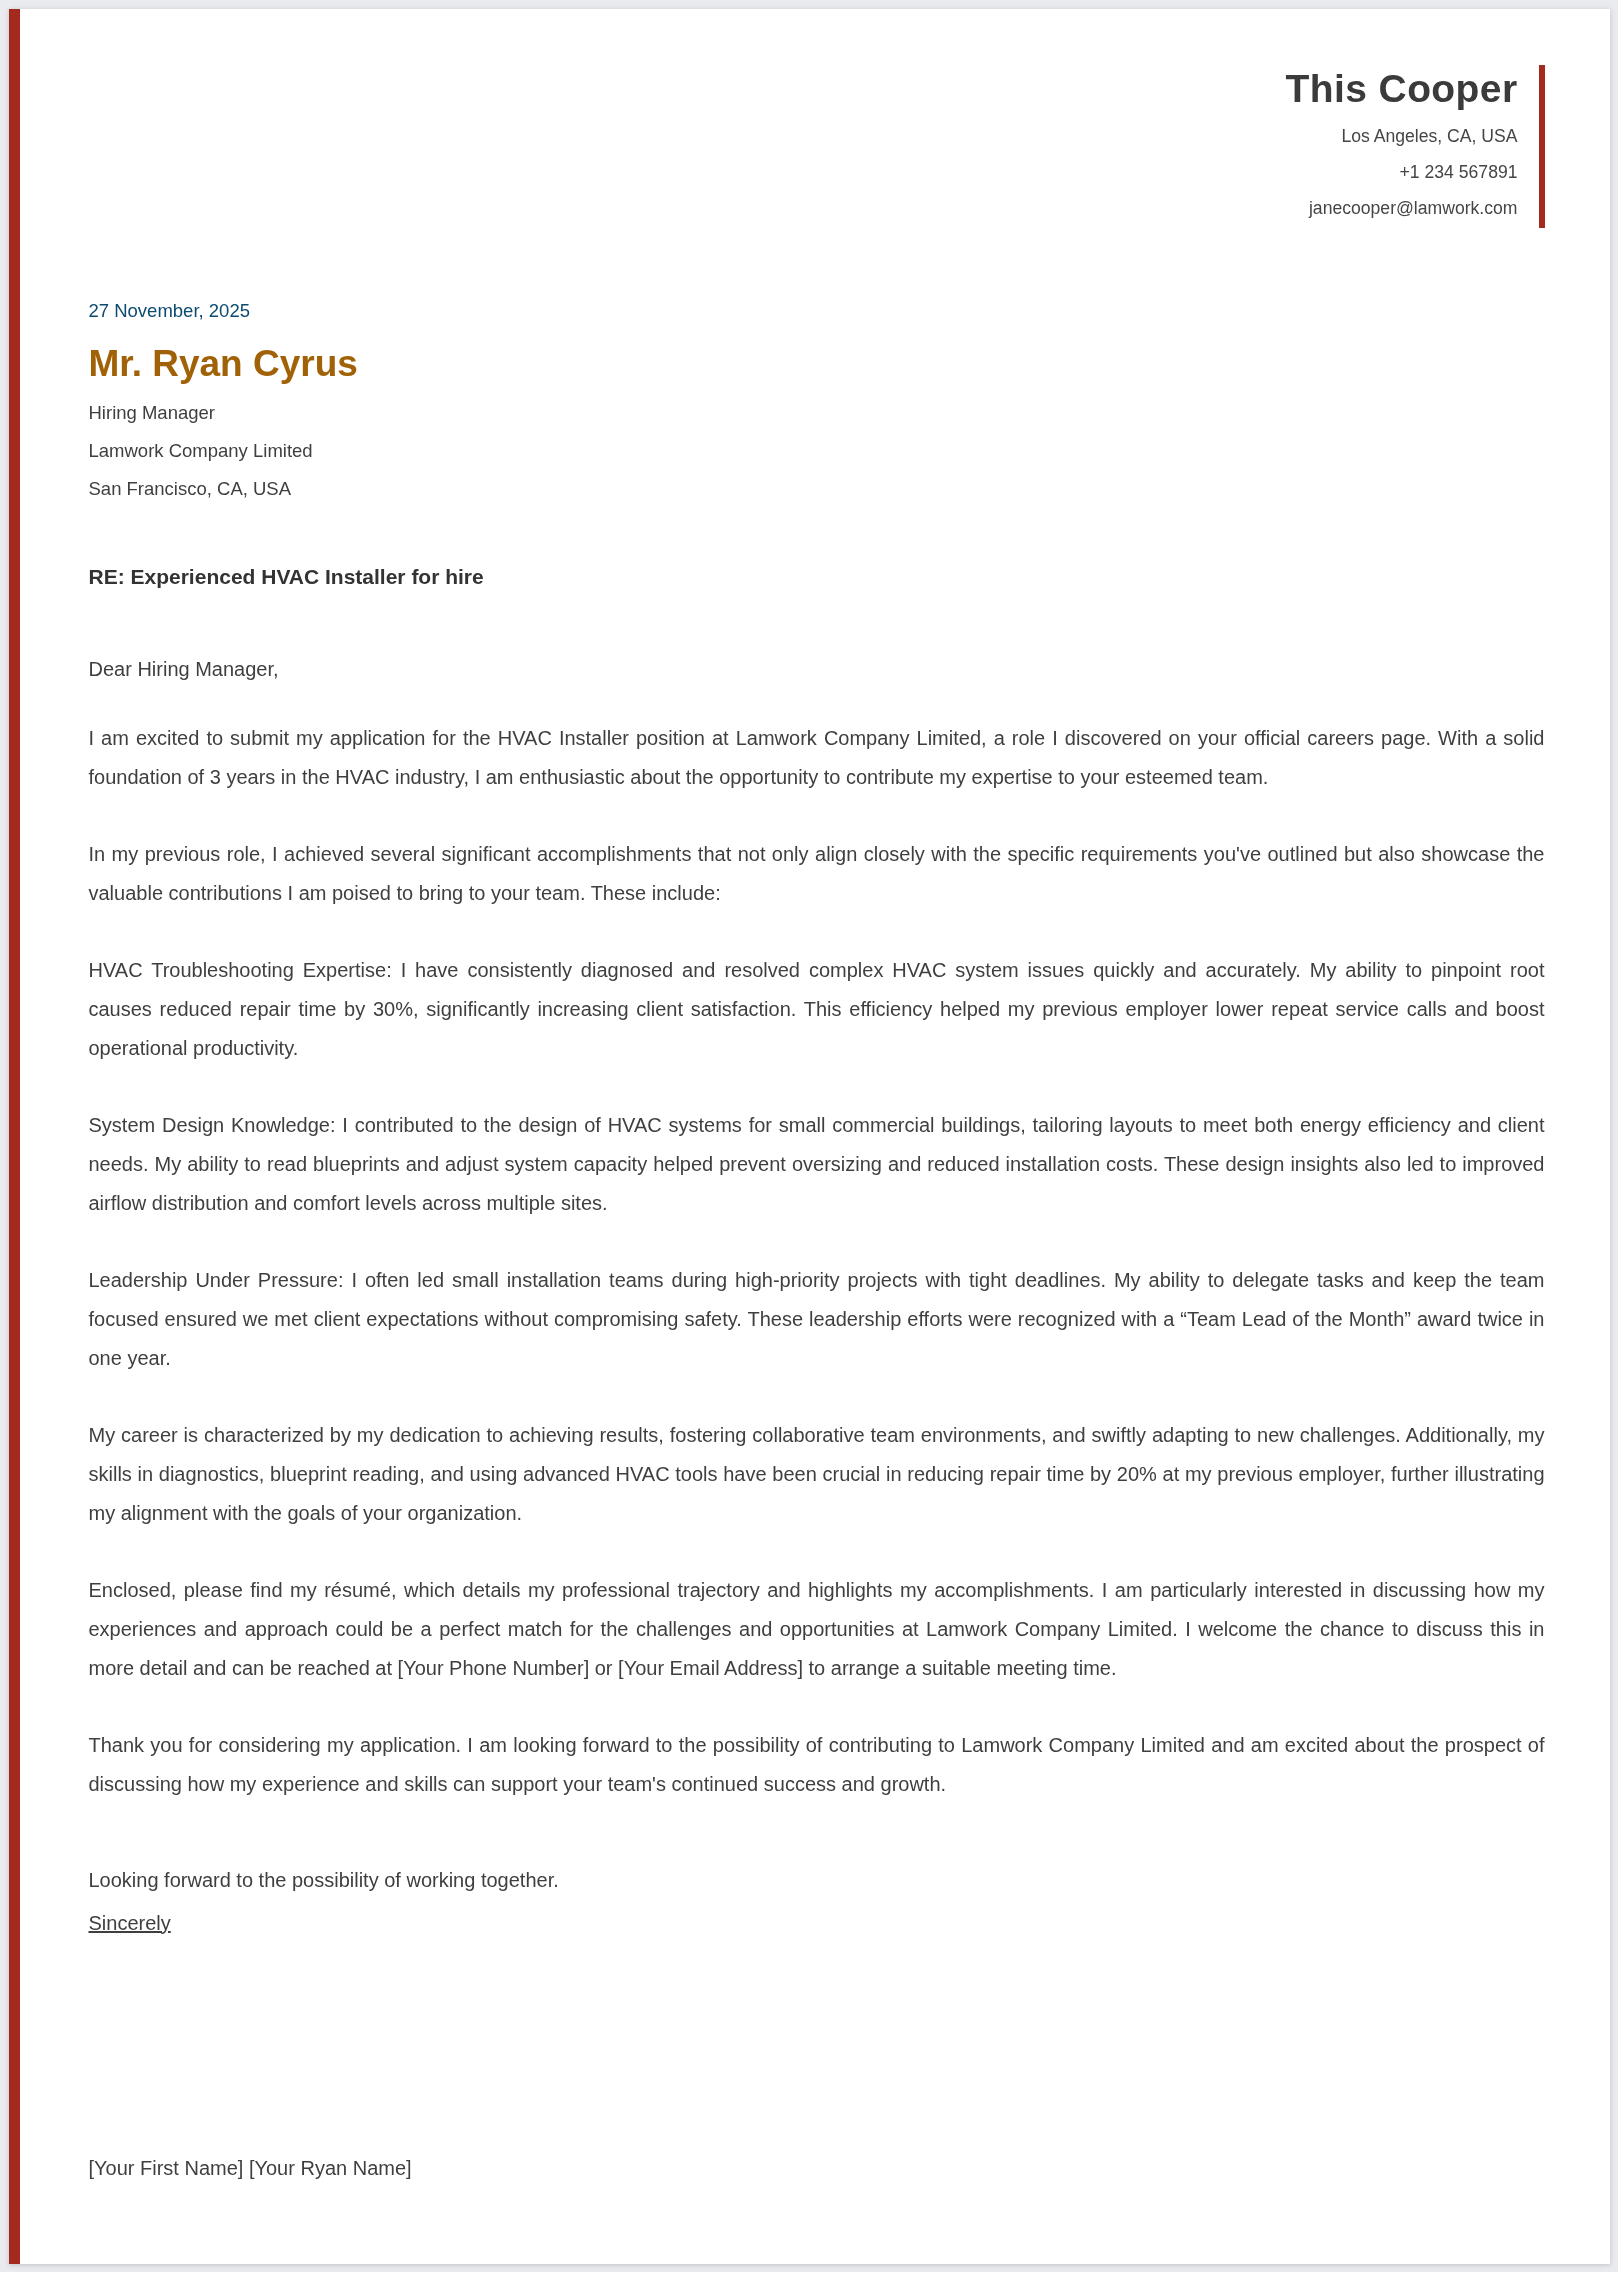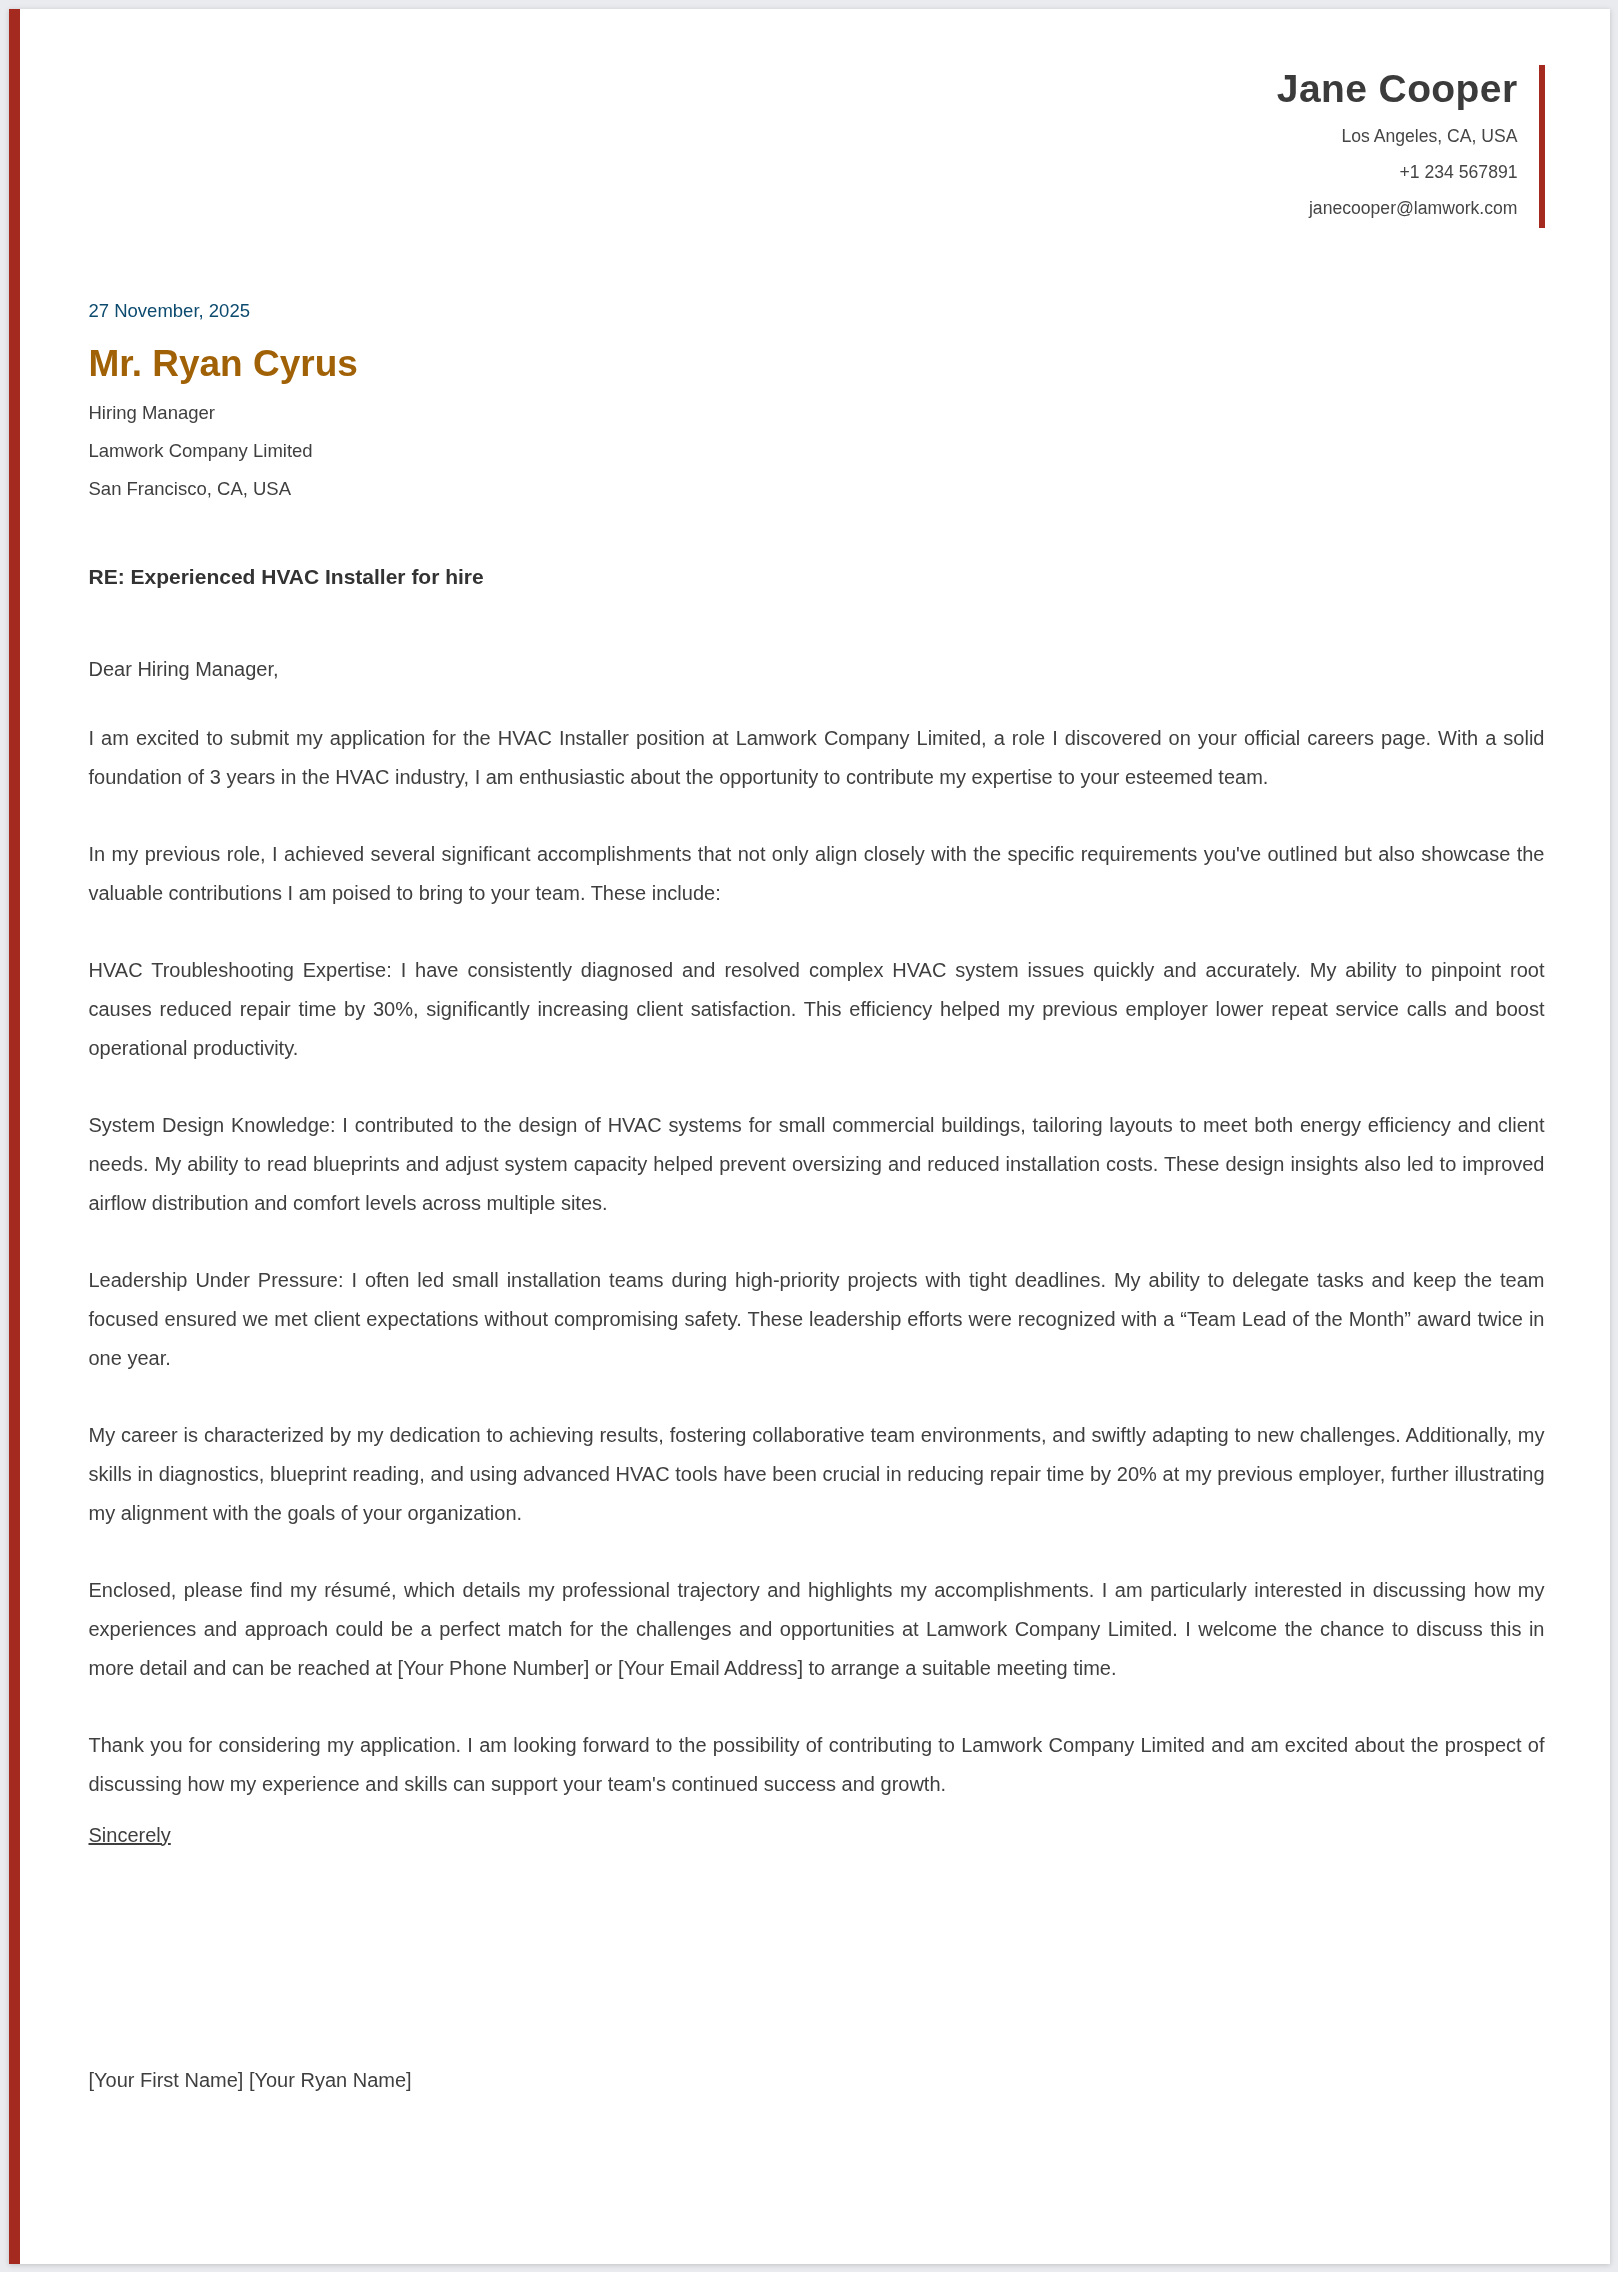--- a/index.html
+++ b/index.html
@@ -103,21 +103,21 @@
 </style>
 </head>
 <body>
 
 <div class="page">
   <div class="left-stripe"></div>
 
   <div class="content">
 
     <header class="sender">
-      <div class="sender-name">Jane Cooper</div>
+      <div class="sender-name">This Cooper</div>
       <div class="sender-line">Los Angeles, CA, USA</div>
       <div class="sender-line">+1 234 567891</div>
       <div class="sender-line">janecooper@lamwork.com</div>
     </header>
 
     <div class="date">27 November, 2025</div>
 
     <h2 class="recipient-name">Mr. Ryan Cyrus</h2>
     <div class="recipient-line">Hiring Manager</div>
     <div class="recipient-line">Lamwork Company Limited</div>
@@ -129,18 +129,19 @@
 
     <p class="body-paragraph">I am excited to submit my application for the HVAC Installer position at Lamwork Company Limited, a role I discovered on your official careers page. With a solid foundation of 3 years in the HVAC industry, I am enthusiastic about the opportunity to contribute my expertise to your esteemed team.</p>
     <p class="body-paragraph">In my previous role, I achieved several significant accomplishments that not only align closely with the specific requirements you've outlined but also showcase the valuable contributions I am poised to bring to your team. These include:</p>
     <p class="body-paragraph">HVAC Troubleshooting Expertise: I have consistently diagnosed and resolved complex HVAC system issues quickly and accurately. My ability to pinpoint root causes reduced repair time by 30%, significantly increasing client satisfaction. This efficiency helped my previous employer lower repeat service calls and boost operational productivity.</p>
     <p class="body-paragraph">System Design Knowledge: I contributed to the design of HVAC systems for small commercial buildings, tailoring layouts to meet both energy efficiency and client needs. My ability to read blueprints and adjust system capacity helped prevent oversizing and reduced installation costs. These design insights also led to improved airflow distribution and comfort levels across multiple sites.</p>
     <p class="body-paragraph">Leadership Under Pressure: I often led small installation teams during high-priority projects with tight deadlines. My ability to delegate tasks and keep the team focused ensured we met client expectations without compromising safety. These leadership efforts were recognized with a “Team Lead of the Month” award twice in one year.</p>
     <p class="body-paragraph">My career is characterized by my dedication to achieving results, fostering collaborative team environments, and swiftly adapting to new challenges. Additionally, my skills in diagnostics, blueprint reading, and using advanced HVAC tools have been crucial in reducing repair time by 20% at my previous employer, further illustrating my alignment with the goals of your organization.</p>
     <p class="body-paragraph">Enclosed, please find my résumé, which details my professional trajectory and highlights my accomplishments. I am particularly interested in discussing how my experiences and approach could be a perfect match for the challenges and opportunities at Lamwork Company Limited. I welcome the chance to discuss this in more detail and can be reached at [Your Phone Number] or [Your Email Address] to arrange a suitable meeting time.</p>
     <p class="body-paragraph">Thank you for considering my application. I am looking forward to the possibility of contributing to Lamwork Company Limited and am excited about the prospect of discussing how my experience and skills can support your team's continued success and growth.</p>
 
+    <div class="closing-line">Looking forward to the possibility of working together.</div>
     <div class="signoff">Sincerely</div>
     <div class="signature">[Your First Name] [Your Ryan Name]</div>
 
   </div>
 </div>
 
 
 </body></html>

